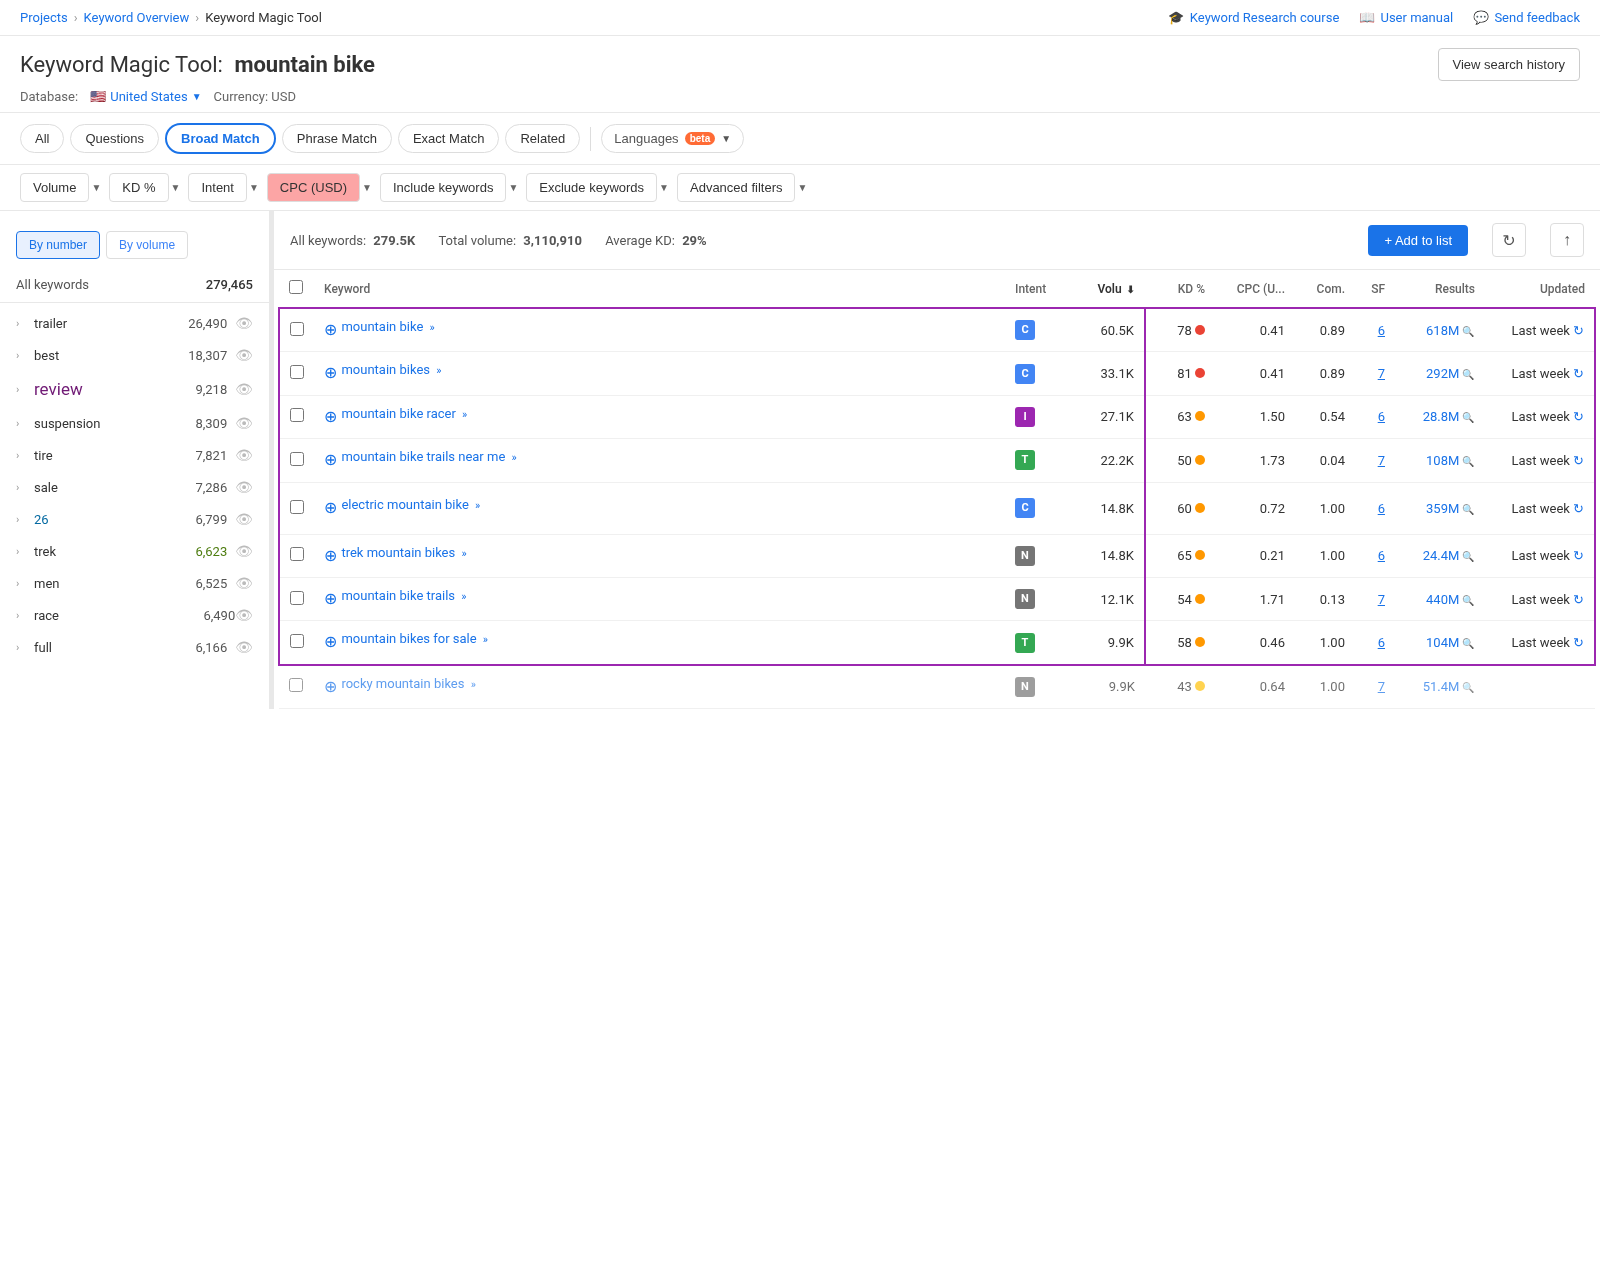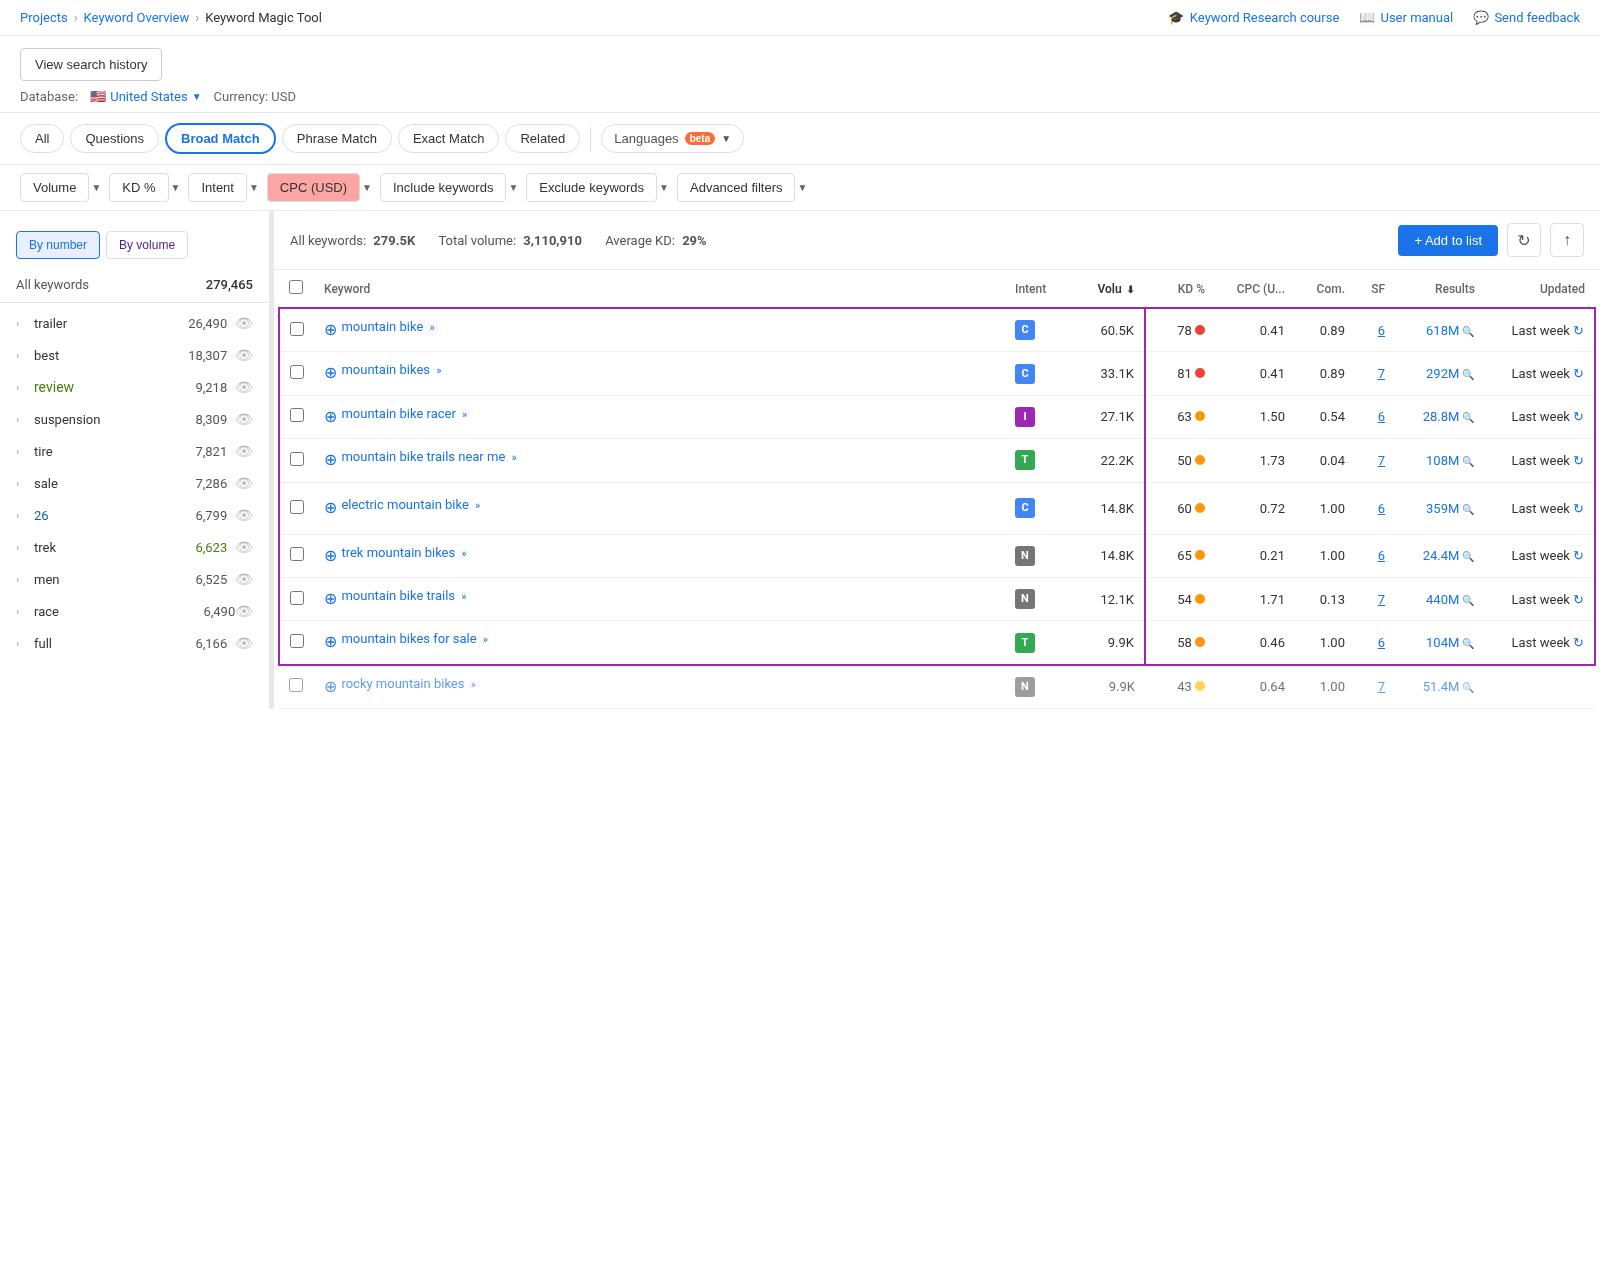--- a/index.html
+++ b/index.html
@@ -36,20 +36,24 @@
     </a>
     <a style="color:#1a73e8; text-decoration:none; display:flex; align-items:center; gap:5px; cursor:pointer;">
       <span>💬</span>
       <span>Send feedback</span>
     </a>
   </div>
 </div>
 
 <div style="padding:12px 20px 8px; border-bottom:1px solid #e8e8e8;">
   <div style="display:flex; align-items:center; justify-content:space-between; margin-bottom:8px;">
+    <h1 style="font-size:22px; font-weight:600; color:#333;">
+      <span style="font-weight:400;">Keyword Magic Tool:</span>
+      <span style="font-weight:700; margin-left:6px;">mountain bike</span>
+    </h1>
     <button style="border:1px solid #ccc; background:#fff; padding:8px 14px; border-radius:4px; font-size:13px; cursor:pointer; color:#333;">View search history</button>
   </div>
   <div style="display:flex; align-items:center; gap:12px; font-size:13px; color:#666;">
     <span>Database:</span>
     <span style="display:flex; align-items:center; gap:4px; color:#1a73e8; cursor:pointer;">
       <span>🇺🇸</span>
       <span>United States</span>
       <span style="font-size:10px;">▼</span>
     </span>
     <span>Currency: USD</span>
@@ -87,21 +91,21 @@
   <button style="padding:6px 12px; border:1px solid #ddd; border-radius:4px; background:#fff; font-size:13px; cursor:pointer; color:#333;">Advanced filters</button>
     <span style="font-size:10px; color:#666; pointer-events:none; margin-left:-6px;">▼</span>
 </div>
 
 <div style="display:flex;">
 
   <div style="width:270px; min-width:270px; border-right:1px solid #e8e8e8; padding:14px 0;">
 
     <div style="display:flex; align-items:center; gap:6px; padding:6px 16px 10px;">
       <button style="padding:6px 12px; border-radius:4px; border:1px solid #1a73e8; background:#e8f0fe; font-size:12px; cursor:pointer; color:#1a73e8; font-weight:500;">By number</button>
-      <button style="padding:6px 12px; border-radius:4px; border:1px solid #ddd; background:#fff; font-size:12px; cursor:pointer; color:#4c1d95;">By volume</button>
+      <button style="padding:6px 12px; border-radius:4px; border:1px solid #ddd; background:#fff; font-size:12px; cursor:pointer; color:#3b82f6;">By volume</button>
     </div>
 
     <div style="display:flex; align-items:center; justify-content:space-between; padding:8px 16px 10px; border-bottom:1px solid #e8e8e8; margin-bottom:4px;">
       <span style="font-size:13px; color:#555;">All keywords</span>
       <span style="font-size:13px; color:#333; font-weight:500;">279,465</span>
     </div>
 
     <div id="sidebar-items-container">
         <div style="display: flex; align-items: center; justify-content: space-between; padding: 8px 16px; cursor: pointer;">
     <div style="display:flex; align-items:center; gap:8px;">
@@ -119,21 +123,21 @@
       <span style="font-size:13px; color:#333;">best</span>
     </div>
     <div style="display:flex; align-items:center; gap:8px;">
       <span style="font-size:13px; color:#555;">18,307</span>
       <span style="color:#bbb; font-size:14px; cursor:pointer;">👁</span>
     </div>
   </div>
         <div style="display: flex; align-items: center; justify-content: space-between; padding: 8px 16px; cursor: pointer;">
     <div style="display:flex; align-items:center; gap:8px;">
       <span style="color:#999; font-size:11px; width:10px;">›</span>
-      <span style="font-size:14px; color:#4d7c0f;">review</span>
+      <span style="font-size:17px; color:#701a75;">review</span>
     </div>
     <div style="display:flex; align-items:center; gap:8px;">
       <span style="font-size:13px; color:#555;">9,218</span>
       <span style="color:#bbb; font-size:14px; cursor:pointer;">👁</span>
     </div>
   </div>
         <div style="display: flex; align-items: center; justify-content: space-between; padding: 8px 16px; cursor: pointer;">
     <div style="display:flex; align-items:center; gap:8px;">
       <span style="color:#999; font-size:11px; width:10px;">›</span>
       <span style="font-size:13px; color:#333;">suspension</span>
@@ -224,21 +228,21 @@
       <div style="font-size:13px; color:#555;">
         <span>All keywords:</span>
         <strong><span style="margin-left:4px;">279.5K</span></strong>
         <span style="margin:0 10px;">  </span>
         <span>Total volume:</span>
         <strong><span style="margin-left:4px;">3,110,910</span></strong>
         <span style="margin:0 10px;">  </span>
         <span>Average KD:</span>
         <strong><span style="margin-left:4px;">29%</span></strong>
       </div>
-      <div style="display:flex; align-items:center; gap:9px;">
+      <div style="display:flex; align-items:center; gap:24px;">
         <button style="background:#1a73e8; color:#fff; border:none; padding:8px 16px; border-radius:4px; font-size:13px; cursor:pointer;">+ Add to list</button>
         <button style="width:34px; height:34px; border:1px solid #ddd; border-radius:4px; background:#fff; cursor:pointer; font-size:16px; color:#555;">↻</button>
         <button style="width:34px; height:34px; border:1px solid #ddd; border-radius:4px; background:#fff; cursor:pointer; font-size:16px; color:#555;">↑</button>
       </div>
     </div>
 
     <div style="position:relative; padding:0 4px;">
       <table style="width:100%; border-collapse:collapse;">
         <thead>
           <tr style="border-bottom:2px solid #e8e8e8; background:#fff;">

